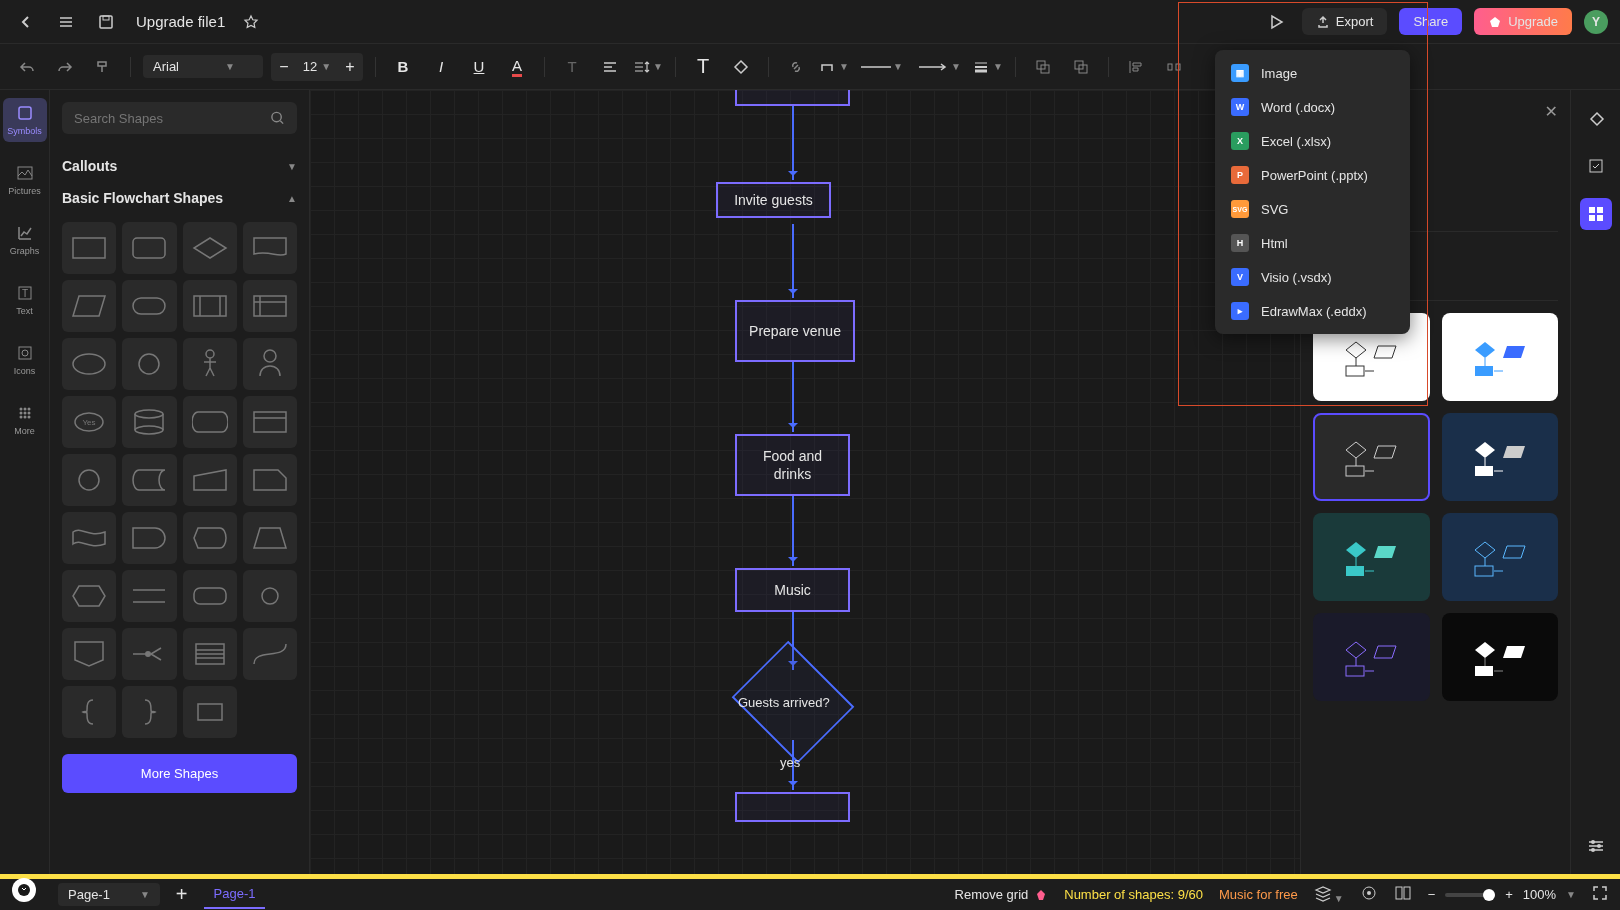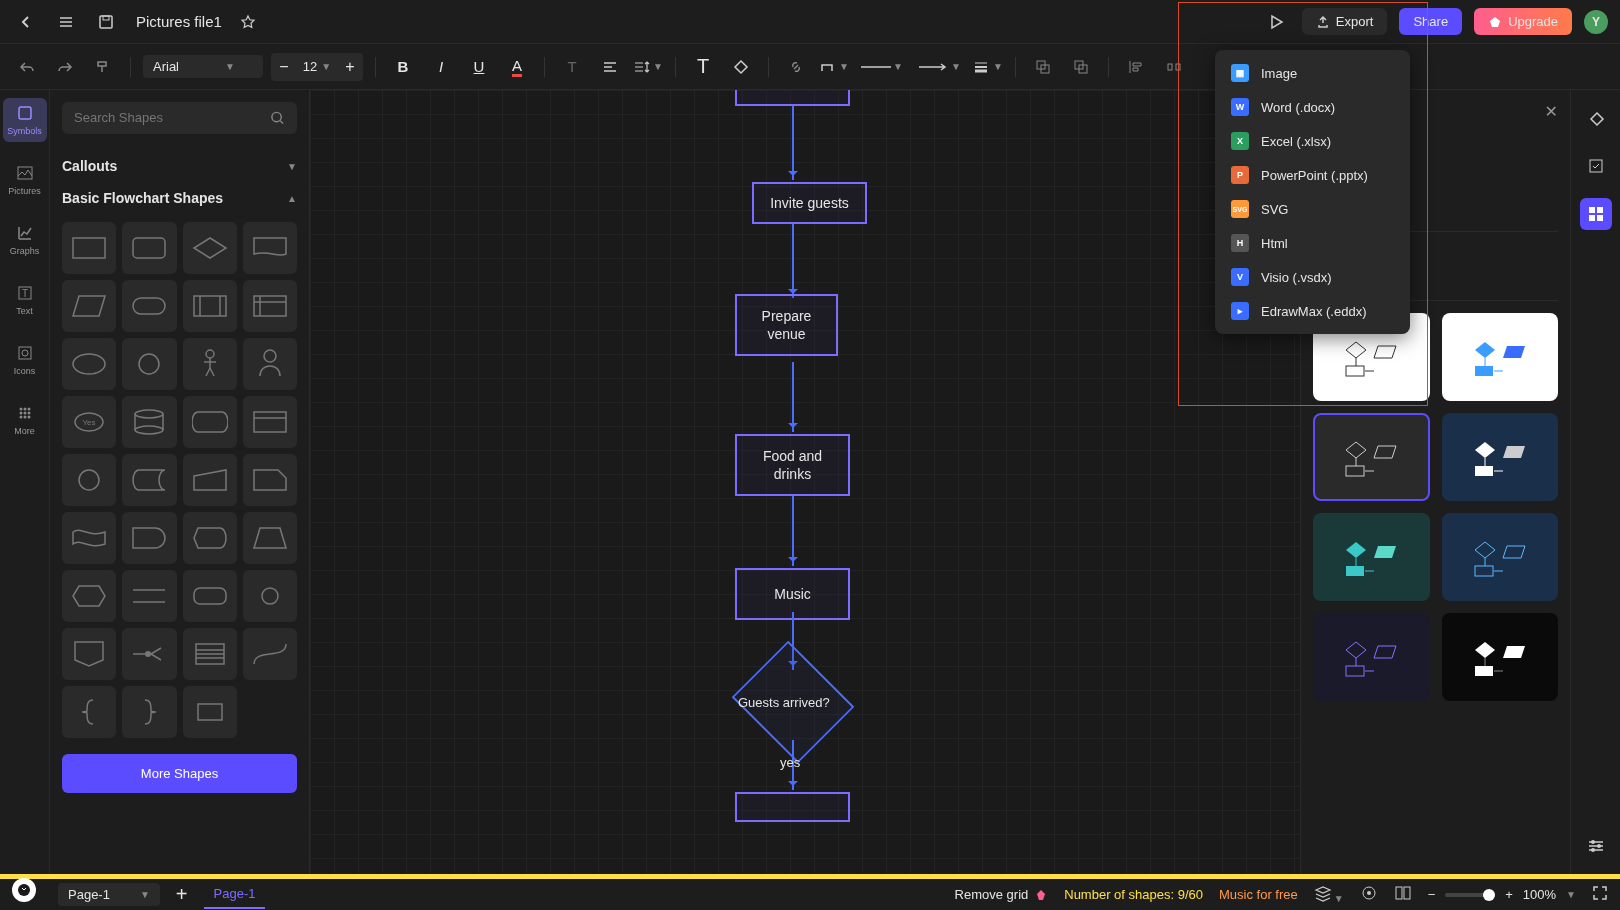--- a/index.html
+++ b/index.html
@@ -20,21 +20,21 @@
 .toolbar .size-ctl{display:flex;align-items:center;background:#2a2a2a;border-radius:4px;overflow:hidden}
 .toolbar .size-ctl .minus,.toolbar .size-ctl .plus{width:26px;height:28px;display:flex;align-items:center;justify-content:center;cursor:pointer}
 .toolbar .size-ctl .val{width:40px;text-align:center;font-size:13px;display:flex;align-items:center;justify-content:center;gap:4px}
 .main{display:flex;height:calc(100% - 44px - 46px - 36px)}
 .left-rail{width:50px;background:#1d1d1d;border-right:1px solid #2a2a2a;display:flex;flex-direction:column;align-items:center;padding-top:8px;gap:16px}
 .left-rail .rail-item{display:flex;flex-direction:column;align-items:center;gap:4px;cursor:pointer;padding:6px 4px;border-radius:6px;width:44px}
 .left-rail .rail-item.active{background:#3a3a5a}
 .left-rail .rail-item .lbl{font-size:9px;color:#999}
 .left-rail .rail-item.active .lbl{color:#9a8cff}
 .shapes-panel{width:260px;background:#1d1d1d;border-right:1px solid #2a2a2a;display:flex;flex-direction:column;padding:12px;overflow-y:auto}
-.search-box{background:#2a2a2a;border-radius:6px;padding:8px 12px;display:flex;align-items:flex-start;gap:20px;margin-bottom:16px}
+.search-box{background:#2a2a2a;border-radius:6px;padding:8px 12px;display:flex;align-items:center;gap:20px;margin-bottom:16px}
 .search-box input{background:transparent;border:none;outline:none;flex:1;font-size:13px;color:#999}
 .section-hdr{display:flex;justify-content:space-between;align-items:center;padding:8px 0;cursor:pointer;font-size:14px;font-weight:600}
 .shape-grid{display:grid;grid-template-columns:repeat(4,1fr);gap:6px;margin-top:8px}
 .shape-cell{background:#2a2a2a;border-radius:6px;height:52px;display:flex;align-items:center;justify-content:center;cursor:grab}
 .shape-cell svg{stroke:#777;fill:none;stroke-width:1.5}
 .more-shapes{margin-top:auto;background:#5b4cff;color:#ffffff;padding:12px;border-radius:6px;font-size:13px;text-align:center;cursor:pointer;margin-top:16px}
 .canvas{flex:1;background:#1a1a1a;position:relative;overflow:hidden}
 .grid-bg{position:absolute;inset:0;background-image:linear-gradient(#232323 1px,transparent 1px),linear-gradient(90deg,#232323 1px,transparent 1px);background-size:24px 24px}
 .flow-node{position:absolute;border:2px solid #7c6cff;background:rgba(50,40,100,0.15);display:flex;align-items:center;justify-content:center;font-size:14px;text-align:center;padding:6px;line-height:1.3}
 .flow-diamond{position:absolute;width:110px;height:80px;display:flex;align-items:center;}
@@ -89,21 +89,21 @@
       <svg width="18" height="18" viewBox="0 0 18 18">
         <path d="M3 5h12M3 9h12M3 13h12" stroke="#ccc" stroke-width="1.5"></path>
       </svg>
     </div>
   <div class="icon-btn">
       <svg width="16" height="16" viewBox="0 0 16 16">
         <rect x="2" y="2" width="12" height="12" rx="1" stroke="#ccc" fill="none" stroke-width="1.5"></rect>
         <rect x="5" y="2" width="6" height="4" stroke="#ccc" fill="none"></rect>
       </svg>
     </div>
-  <div class="title">Pictures file1</div>
+  <div class="title">Upgrade file1</div>
   <div class="icon-btn">
       <svg width="16" height="16" viewBox="0 0 16 16">
         <path d="M8 2l1.8 3.8 4.2.5-3 2.9.8 4.1L8 11.4l-3.8 1.9.8-4.1-3-2.9 4.2-.5z" stroke="#ccc" fill="none" stroke-width="1.2"></path>
       </svg>
     </div>
   <div class="spacer"></div>
   <div class="icon-btn">
       <svg width="18" height="18" viewBox="0 0 18 18">
         <path d="M5 3v12l10-6z" stroke="#ccc" fill="none" stroke-width="1.5"></path>
       </svg>
@@ -498,27 +498,27 @@
           </svg>
         </div>
     </div>
     <div class="more-shapes">More Shapes</div>
   </div>
 
   <div class="canvas">
     <div class="grid-bg"></div>
     <div class="flow-node" style="left:425px;top:-10px;width:115px;height:26px"></div>
     <div class="arrow v" style="left:482px;top:16px;height:74px"></div>
-    <div class="flow-node" style="left:442px;top:92px;width:115px;height:42px">Invite guests</div>
+    <div class="flow-node" style="left:406px;top:92px;width:115px;height:36px">Invite guests</div>
     <div class="arrow v" style="left:482px;top:134px;height:74px"></div>
-    <div class="flow-node" style="left:425px;top:204px;width:103px;height:62px">Prepare venue</div>
+    <div class="flow-node" style="left:425px;top:210px;width:120px;height:62px">Prepare venue</div>
     <div class="arrow v" style="left:482px;top:272px;height:70px"></div>
     <div class="flow-node" style="left:425px;top:344px;width:115px;height:62px">Food and drinks</div>
     <div class="arrow v" style="left:482px;top:406px;height:70px"></div>
-    <div class="flow-node" style="left:425px;top:478px;width:115px;height:52px">Music</div>
+    <div class="flow-node" style="left:425px;top:478px;width:115px;height:44px">Music</div>
     <div class="arrow v" style="left:482px;top:522px;height:58px"></div>
     <div class="flow-diamond" style="left:428px;top:572px">
         <span>Guests arrived?</span>
       </div>
     <div class="arrow v" style="left:482px;top:650px;height:50px"></div>
     <div class="yes-lbl" style="left:470px;top:665px">yes</div>
     <div class="flow-node" style="left:425px;top:702px;width:115px;height:30px"></div>
   </div>
 
   <div class="right-panel">

